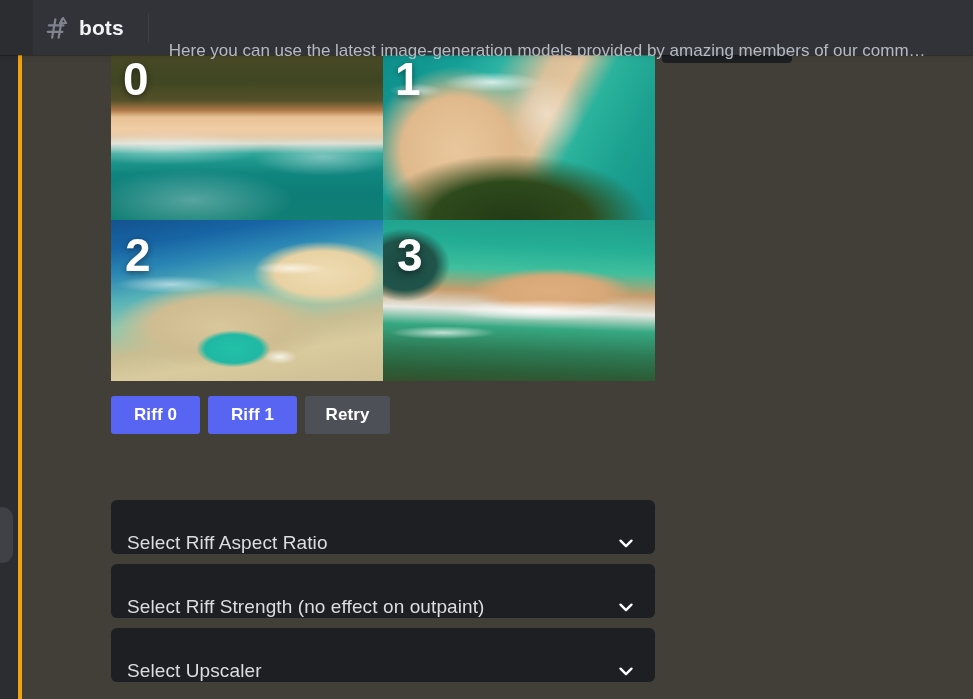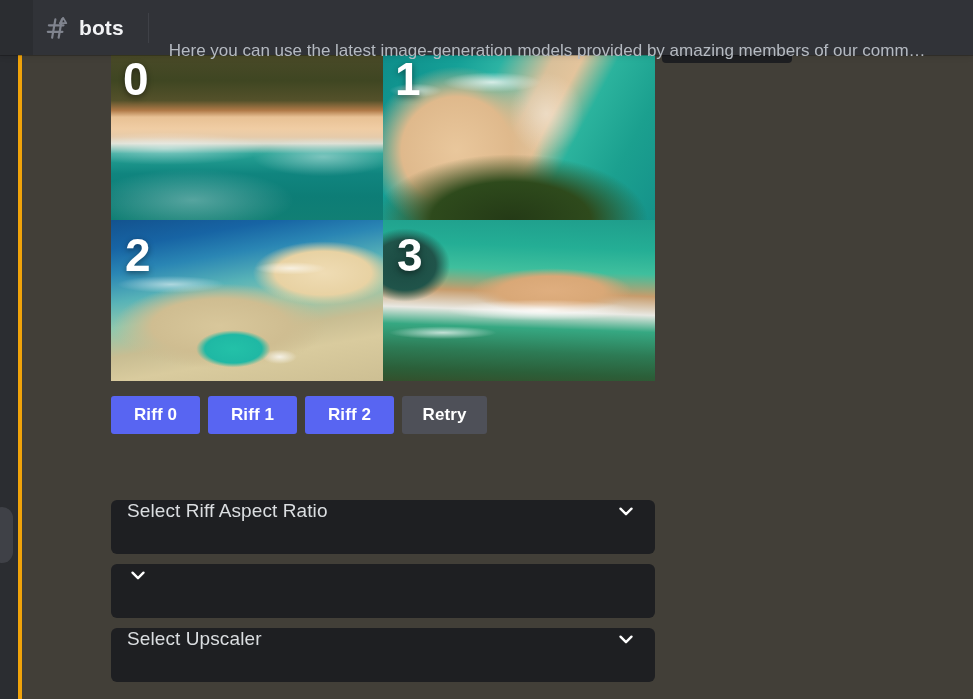--- a/index.html
+++ b/index.html
@@ -240,21 +240,21 @@
 
   
   .select-row {
     position: absolute;
     left: 89px;
     width: 544px;
     height: 54px;
     background: #1e1f22;
     border-radius: 6px;
     display: flex;
-    align-items: flex-start;
+    align-items: flex-end;
     justify-content: space-between;
     padding: 0 18px 0 16px;
     cursor: pointer;
   }
   .select-row-1 { top: 445px; }
   .select-row-2 { top: 509px; }
   .select-row-3 { top: 573px; gap: 28px; }
 
   .select-label {
     color: #dbdee1;
@@ -323,35 +323,35 @@
       <div class="tile tile-3">
         <div class="art art-3"></div>
         <div class="tile-index">3</div>
       </div>
 
     </div>
 
     <div class="btn-row btn-row-riff">
       <button class="btn btn-primary">Riff 0</button>
       <button class="btn btn-primary">Riff 1</button>
-      <button class="btn btn-primary">Riff 2</button>
       <button class="btn btn-secondary">Retry</button>
     </div>
 
 
     <div class="select-row select-row-1">
       <span class="select-label">Select Riff Aspect Ratio</span>
       <span class="select-chevron">
         <svg width="22" height="22" viewBox="0 0 24 24" fill="none" stroke="currentColor" stroke-width="2.6" stroke-linecap="round" stroke-linejoin="round">
             <polyline points="6 9.5 12 15.5 18 9.5"></polyline>
           </svg>
       </span>
     </div>
 
     <div class="select-row select-row-2">
+      <span class="select-label">Select Riff Strength (no effect on outpaint)</span>
       <span class="select-chevron">
         <svg width="22" height="22" viewBox="0 0 24 24" fill="none" stroke="currentColor" stroke-width="2.6" stroke-linecap="round" stroke-linejoin="round">
             <polyline points="6 9.5 12 15.5 18 9.5"></polyline>
           </svg>
       </span>
     </div>
 
     <div class="select-row select-row-3">
       <span class="select-label">Select Upscaler</span>
       <span class="select-chevron">

